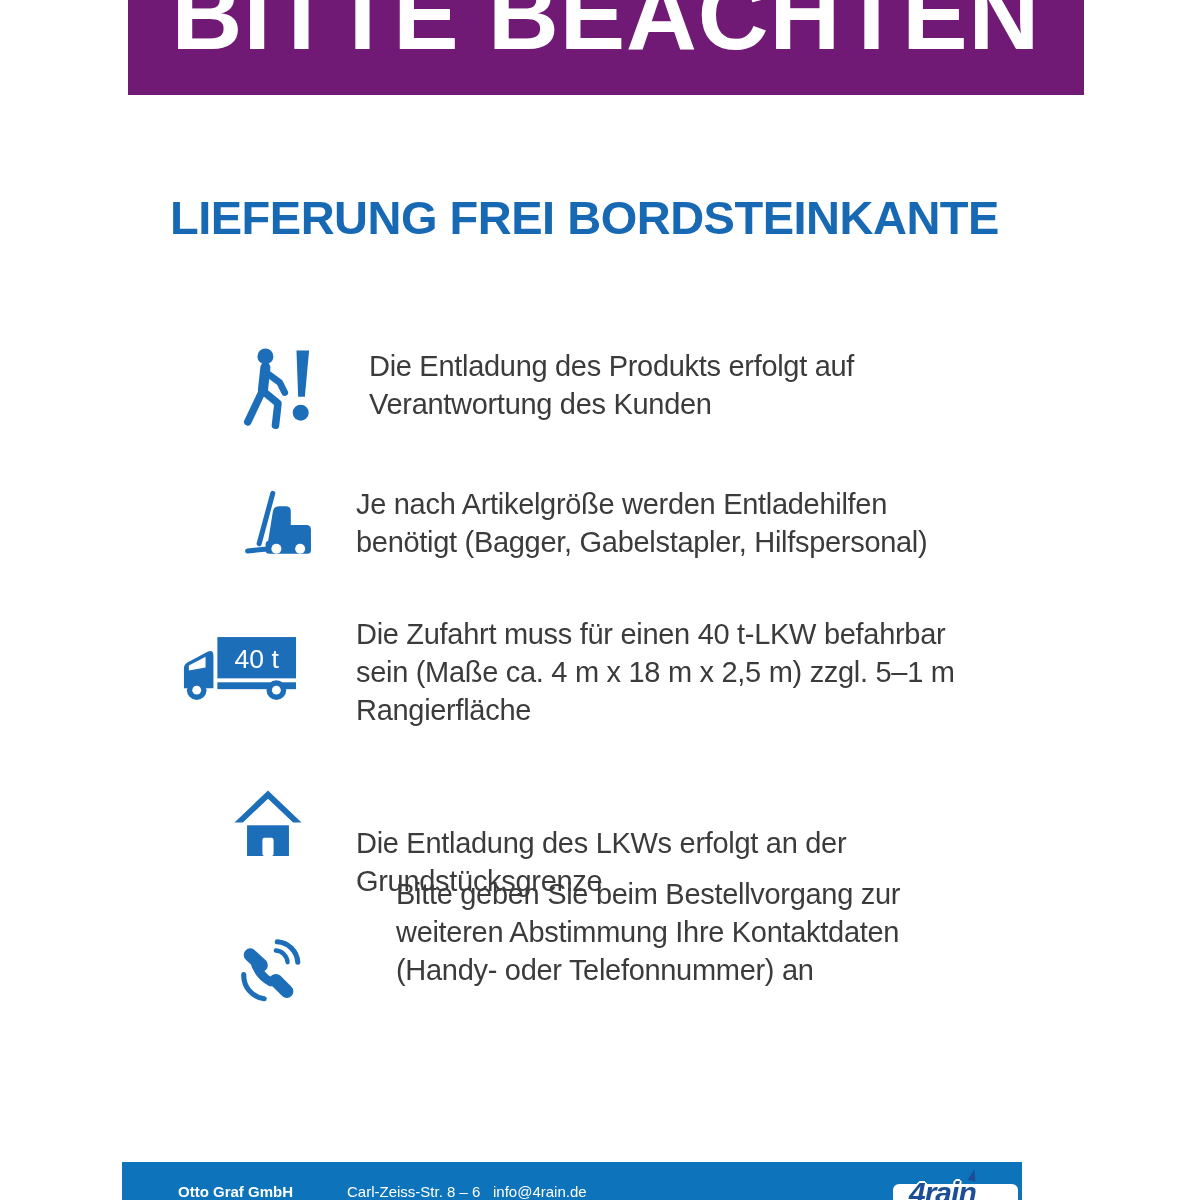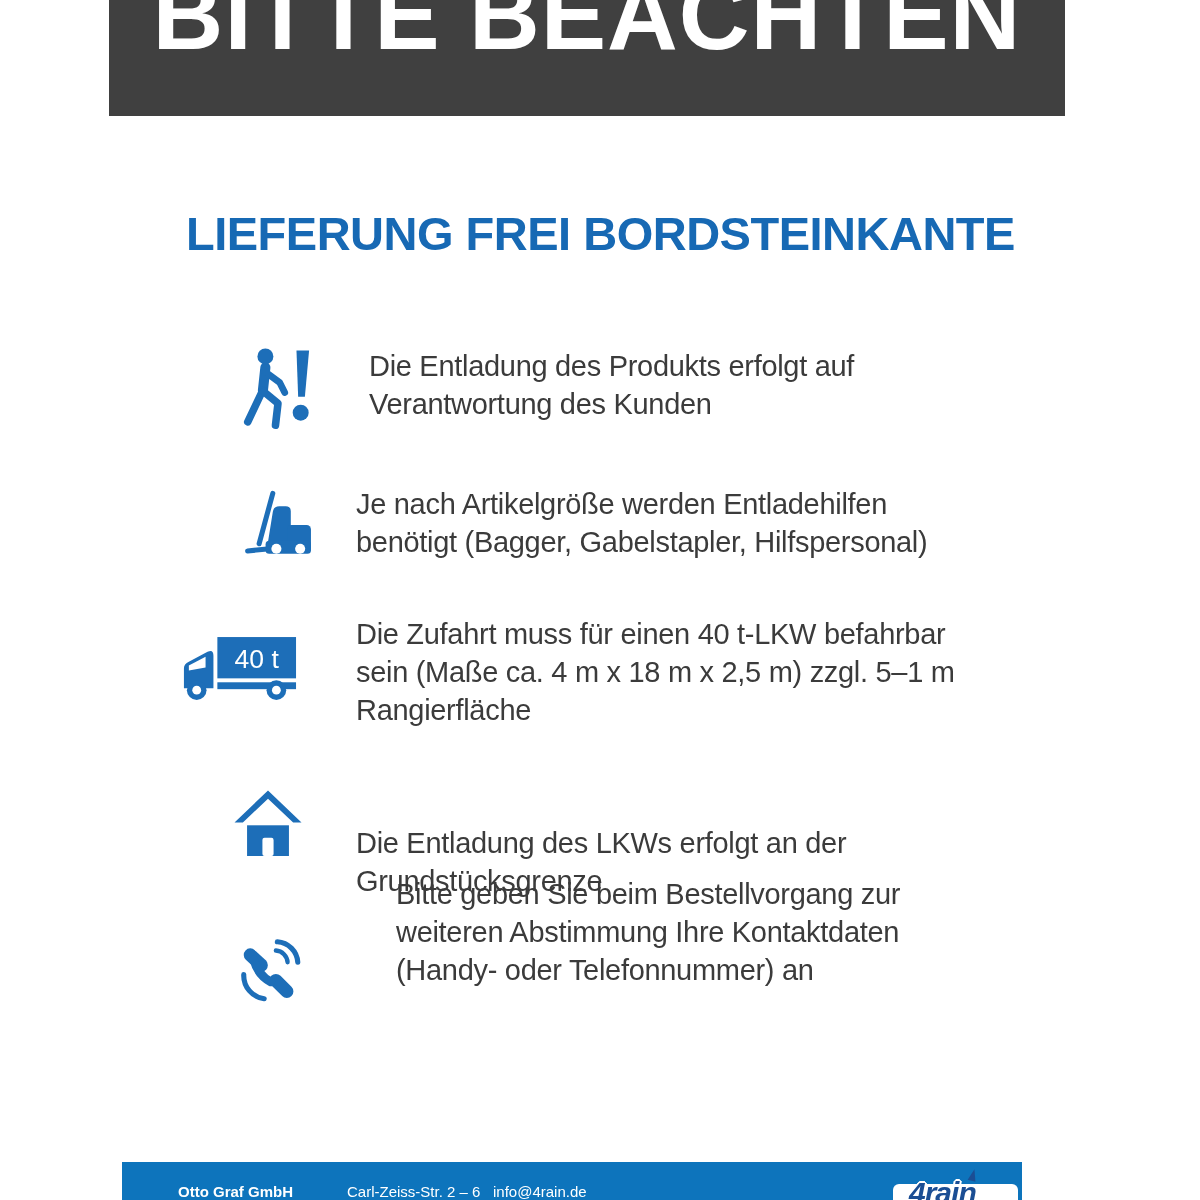--- a/index.html
+++ b/index.html
@@ -1,25 +1,25 @@
 <!DOCTYPE html>
 <html lang="de"><head>
 <meta charset="utf-8">
 <style>
   html,body{margin:0;padding:0;background:#ffffff;}
   body{font-family:"Liberation Sans", sans-serif;}
   .page{position:relative;width:1200px;height:1200px;margin:0 auto;background:#fff;overflow:hidden;}
 
   
-  .header-bar{position:absolute;left:109px;top:0;width:956px;height:116px;background:#404040;overflow:hidden;}
+  .header-bar{position:absolute;left:128px;top:0;width:956px;height:95px;background:#701a75;overflow:hidden;}
   .header-title{position:absolute;top:-35px;left:0;width:100%;text-align:center;margin:0;
     color:#ffffff;font-weight:bold;font-size:98px;line-height:100px;letter-spacing:1px;white-space:nowrap;}
 
   
-  .subheading{position:absolute;left:170px;top:190px;margin:16px;color:#1769b4;
+  .subheading{position:absolute;left:170px;top:190px;margin:0;color:#1769b4;
     font-size:47px;line-height:56px;font-weight:bold;letter-spacing:-0.5px;white-space:nowrap;}
 
   
   .item-text{position:absolute;left:356px;width:690px;color:#3b3b3b;
     font-size:29px;line-height:38px;letter-spacing:-0.3px;white-space:pre-line;}
   .item-icon{position:absolute;display:block;}
   .item-icon svg{display:block;}
 
   
   .footer-bar{position:absolute;left:122px;top:1162px;width:900px;height:38px;background:#0d74bc;}
@@ -116,21 +116,21 @@
         <path d="M12,55 A32,32 0 0 0 40,88" stroke-width="7"></path>
       </g>
     </svg>
   </span>
   <div class="item-text" style="top:875px;margin-left:40px;">Bitte geben Sie beim Bestellvorgang zur
 weiteren Abstimmung Ihre Kontaktdaten
 (Handy- oder Telefonnummer) an</div>
 
   <div class="footer-bar">
     <span class="footer-text footer-company">Otto Graf GmbH</span>
-    <span class="footer-text footer-address">Carl-Zeiss-Str. 2 – 6</span>
+    <span class="footer-text footer-address">Carl-Zeiss-Str. 8 – 6</span>
     <span class="footer-text footer-email">info@4rain.de</span>
     <div class="logo-panel">
       <span class="logo-text">4rain</span>
       <span class="logo-drop"></span>
     </div>
   </div>
 
 </div>
 
 </body></html>

